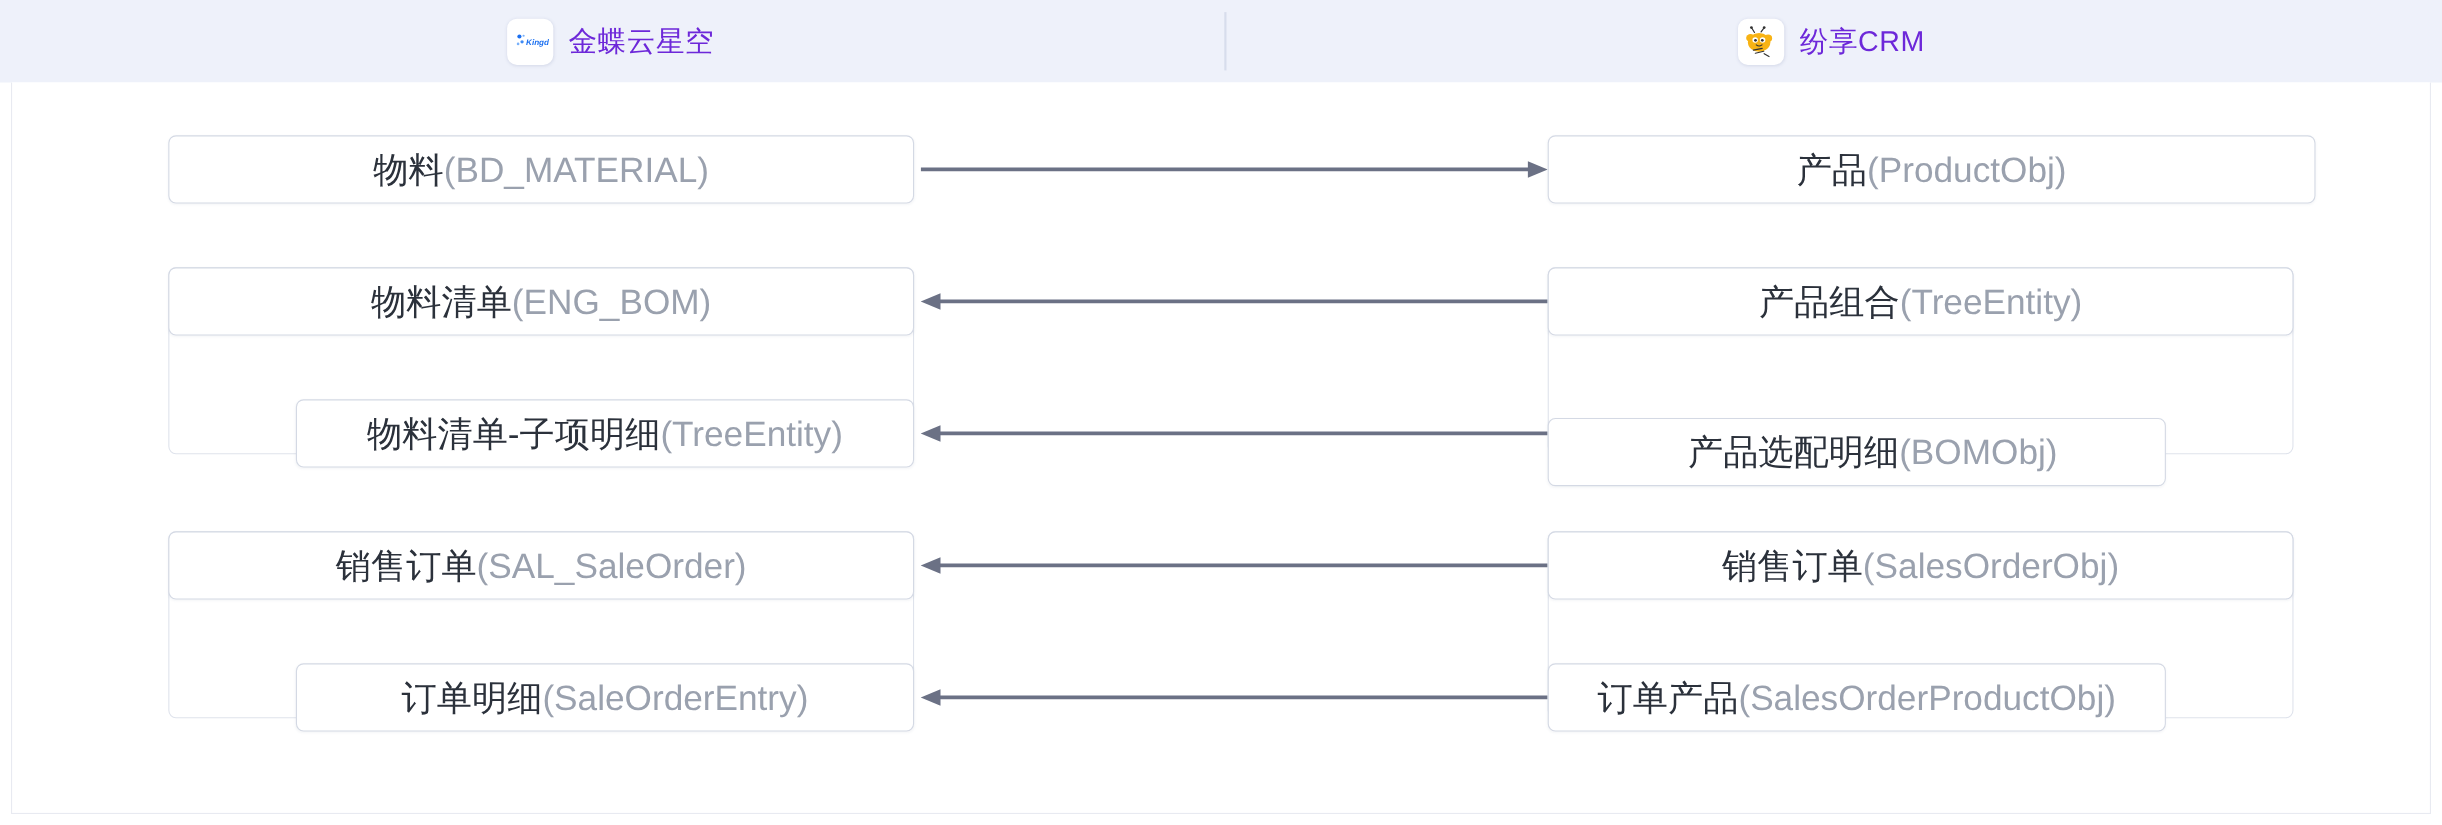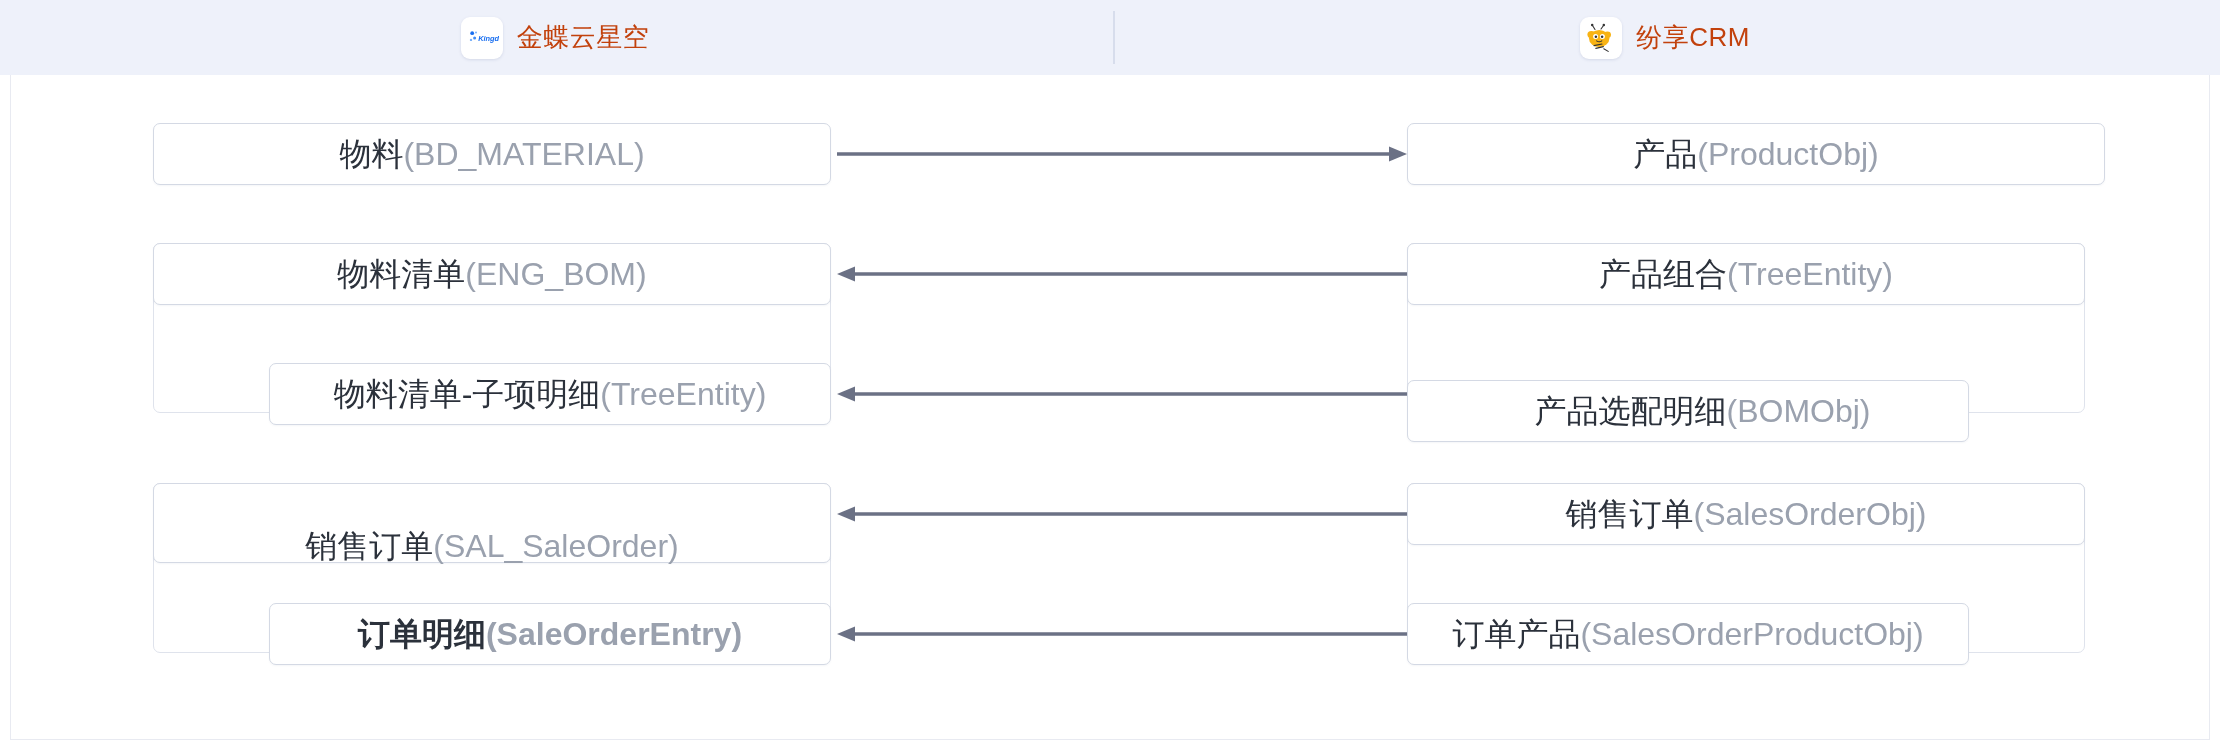--- a/index.html
+++ b/index.html
@@ -60,21 +60,21 @@
     justify-content: center;
     box-shadow: 0 1px 3px rgba(80, 95, 140, 0.16);
     flex: 0 0 auto;
     overflow: hidden;
   }
   .logo-tile.bee {
     background: #ffffff;
   }
   .header-title {
     font-size: 26px;
-    color: #c2410c;
+    color: #6d28d9;
     letter-spacing: 0.5px;
     white-space: nowrap;
   }
 
   
   .content {
     position: absolute;
     left: 10px;
     top: 75px;
     width: 2200px;
@@ -236,40 +236,40 @@
 
     <div class="node" style="left:1396px; top:305px; width:562px; height:62px;padding-left:29px;">
       <span class="node-label">
         <span>产品选配明细</span><span class="code">(BOMObj)</span>
       </span>
     </div>
 
     <div class="group" style="left:142px; top:408px; width:678px; height:170px;"></div>
     <div class="group" style="left:1396px; top:408px; width:678px; height:170px;"></div>
 
-    <div class="node" style="left:142px; top:408px; width:678px; height:80px;align-items:flex-end;">
+    <div class="node" style="left:142px; top:408px; width:678px; height:62px;">
       <span class="node-label">
         <span>销售订单</span><span class="code">(SAL_SaleOrder)</span>
       </span>
     </div>
 
     <div class="arrow" style="left:826px; top:427px; width:570px;">
       <svg width="570" height="24" viewBox="0 0 570 24">
         <line x1="14" y1="12" x2="570" y2="12" stroke="#6b7185" stroke-width="3.4"></line>
         <polygon points="0,12 18,4.5 18,19.5" fill="#6b7185"></polygon>
       </svg>
     </div>
 
     <div class="node" style="left:1396px; top:408px; width:678px; height:62px;">
       <span class="node-label">
         <span>销售订单</span><span class="code">(SalesOrderObj)</span>
       </span>
     </div>
 
-    <div class="node" style="left:258px; top:528px; width:562px; height:62px;font-weight:bold;">
+    <div class="node" style="left:258px; top:528px; width:562px; height:62px;">
       <span class="node-label">
         <span>订单明细</span><span class="code">(SaleOrderEntry)</span>
       </span>
     </div>
 
     <div class="arrow" style="left:826px; top:547px; width:570px;">
       <svg width="570" height="24" viewBox="0 0 570 24">
         <line x1="14" y1="12" x2="570" y2="12" stroke="#6b7185" stroke-width="3.4"></line>
         <polygon points="0,12 18,4.5 18,19.5" fill="#6b7185"></polygon>
       </svg>

